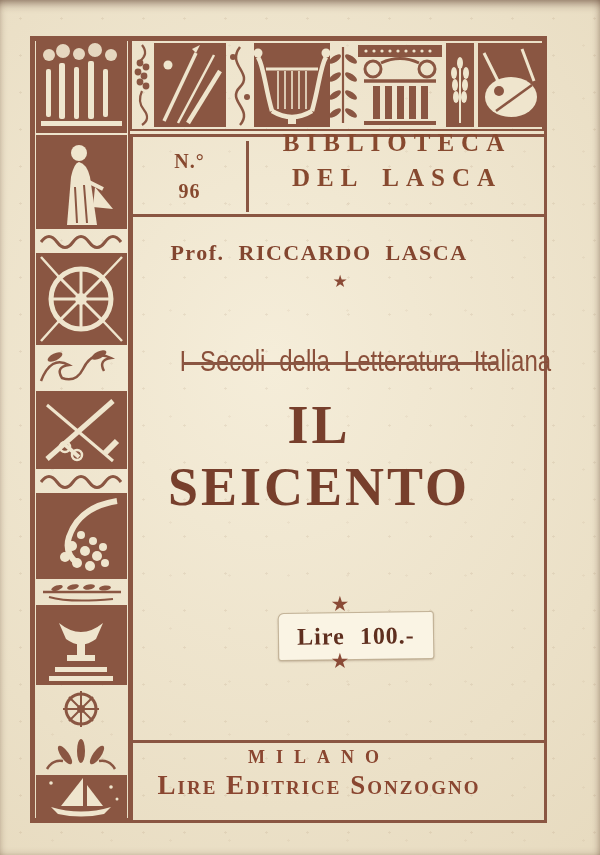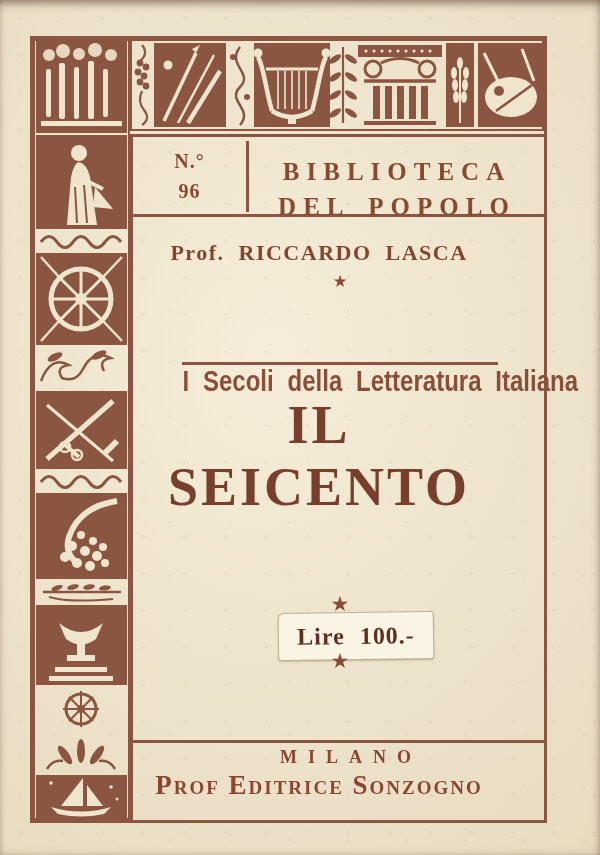--- a/index.html
+++ b/index.html
@@ -38,39 +38,39 @@
   .left-strip{left:0;top:0;}
   .top-frieze{left:97px;top:0;}
   .line{position:absolute;background:var(--ink);}
   .hdr-top   {left:133px;top:134px;width:414px;height:3px;}
   .hdr-bot   {left:133px;top:214px;width:414px;height:3px;}
   .hdr-div   {left:246px;top:141px;width:3px;height:71px;}
   .content-l {left:130px;top:134px;width:3px;height:689px;}
   .pub-rule  {left:133px;top:740px;width:414px;height:3px;}
   .txt{position:absolute;left:133px;width:372px;text-align:center;color:var(--ink-text);}
   .issue-no{left:133px;width:113px;top:146px;font-weight:bold;font-size:20px;line-height:30px;letter-spacing:1px;}
-  .series-title{left:249px;width:296px;top:154px;font-weight:bold;font-size:25px;line-height:35px;letter-spacing:7px;word-spacing:6px;}
+  .series-title{left:249px;width:296px;top:125px;font-weight:bold;font-size:25px;line-height:35px;letter-spacing:7px;word-spacing:6px;}
   .author{top:240px;font-weight:bold;font-size:22px;letter-spacing:1.5px;word-spacing:7px;color:#83452f;}
   .star{position:absolute;left:133px;width:414px;text-align:center;color:#8a4a36;z-index:5;}
   .star-1{top:271px;font-size:17px;}
   .star-2{top:592px;font-size:21px;}
   .star-3{top:649px;font-size:21px;}
-  .subtitle{top:344px;font-size:30px;color:#8a4f3a;font-family:"Liberation Sans",sans-serif;font-weight:bold;margin-top:20px;}
+  .subtitle{top:344px;font-size:30px;color:#8a4f3a;font-family:"Liberation Sans",sans-serif;font-weight:normal;}
   .subtitle .squeeze{display:inline-block;transform:scaleX(.8);transform-origin:50% 50%;word-spacing:9px;letter-spacing:0;white-space:nowrap;}
   .subtitle-rule{left:182px;top:362px;width:316px;height:3px;}
   .main-title{top:394px;font-weight:bold;font-size:54px;letter-spacing:3px;word-spacing:26px;color:var(--ink-dark);text-align:center;}
   .price-sticker{
     position:absolute;left:278px;top:612px;width:154px;height:46px;z-index:3;
     background:var(--sticker);border:1px solid rgba(150,125,90,.55);
     border-radius:6px 3px 3px 3px;transform:rotate(-.8deg);
     box-shadow:0 1px 2px rgba(110,80,55,.3);
     display:flex;align-items:center;justify-content:center;
     font-weight:bold;font-size:24px;letter-spacing:1px;word-spacing:8px;color:#5f2f1f;
   }
-  .pub-city{top:747px;font-weight:bold;font-size:18px;letter-spacing:11px;color:#8a4630;margin-left:32px;}
+  .pub-city{top:747px;font-weight:bold;font-size:18px;letter-spacing:11px;color:#8a4630;}
   .pub-name{top:770px;font-weight:bold;font-size:27px;letter-spacing:2px;font-variant:small-caps;color:#8a4630;}
 </style>
 </head>
 <body>
 
 <div class="cover">
 
   <div class="frame">
 
     <svg class="ornament left-strip" width="97" height="781" viewBox="0 0 97 781">
@@ -291,35 +291,35 @@
   <div class="line hdr-div"></div>
   <div class="line content-l"></div>
   <div class="line pub-rule"></div>
 
   <div class="txt issue-no">
     <div>N.°</div>
     <div>96</div>
   </div>
   <div class="txt series-title">
     <div>BIBLIOTECA</div>
-    <div>DEL POPOLO</div>
+    <div>DEL LASCA</div>
   </div>
 
   <div class="txt author">Prof. RICCARDO LASCA</div>
   <div class="star star-1">★</div>
 
   <div class="txt subtitle">
     <span class="squeeze">I Secoli della Letteratura Italiana</span>
   </div>
   <div class="line subtitle-rule"></div>
 
   <div class="txt main-title">IL SEICENTO</div>
 
   <div class="star star-2">★</div>
   <div class="price-sticker">
     <span>Lire 100.-</span>
   </div>
   <div class="star star-3">★</div>
 
   <div class="txt pub-city">MILANO</div>
-  <div class="txt pub-name">Prof Editrice Sonzogno</div>
+  <div class="txt pub-name">Lire Editrice Sonzogno</div>
 
 </div>
 
 </body></html>

